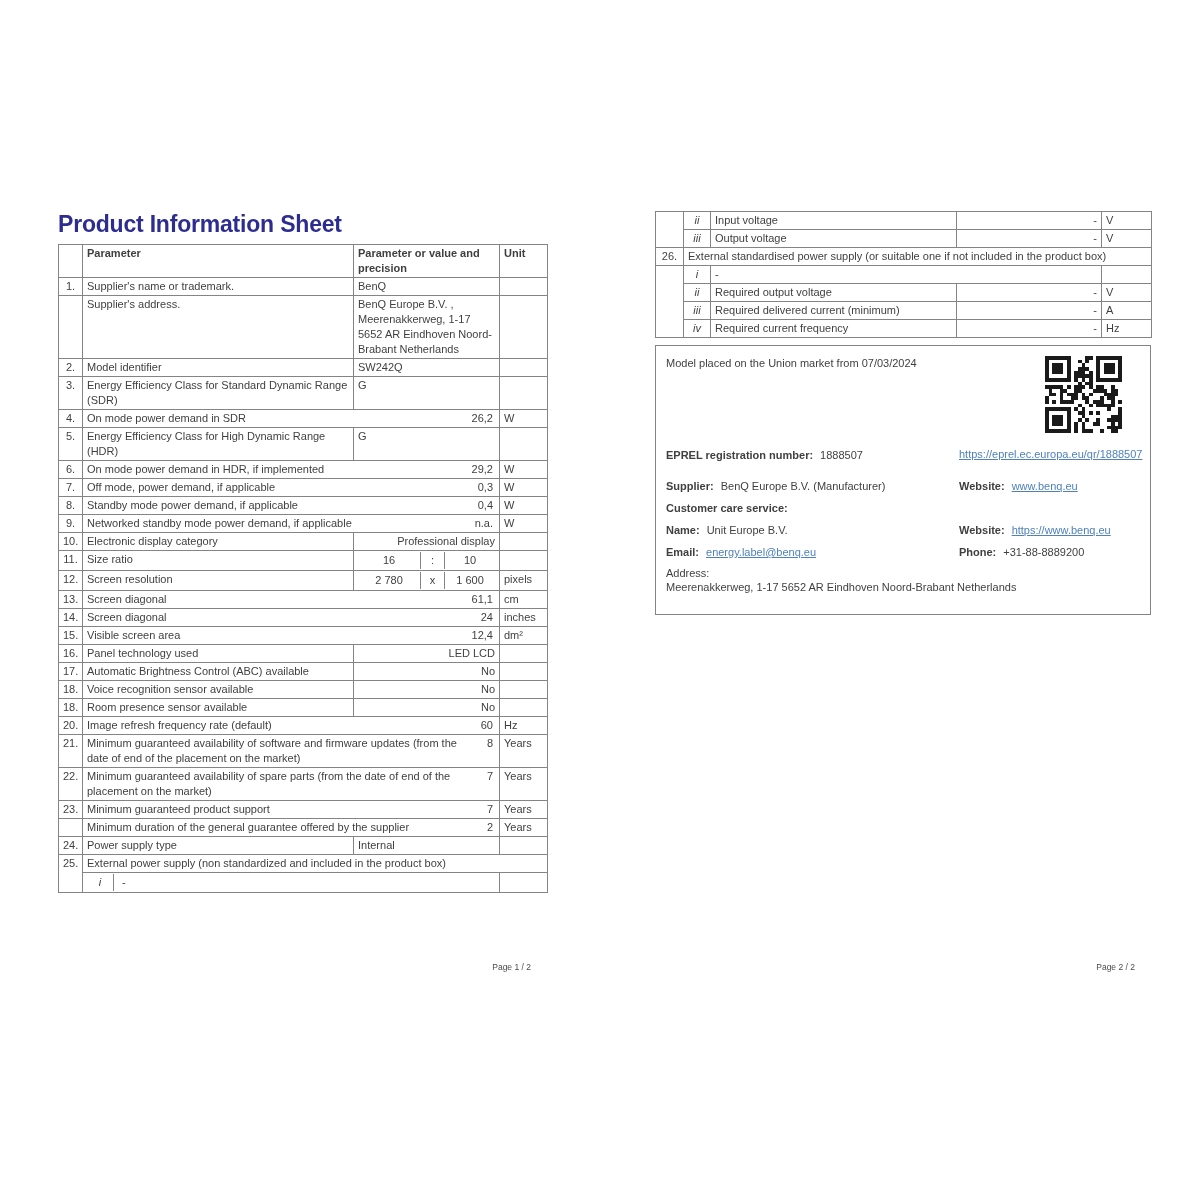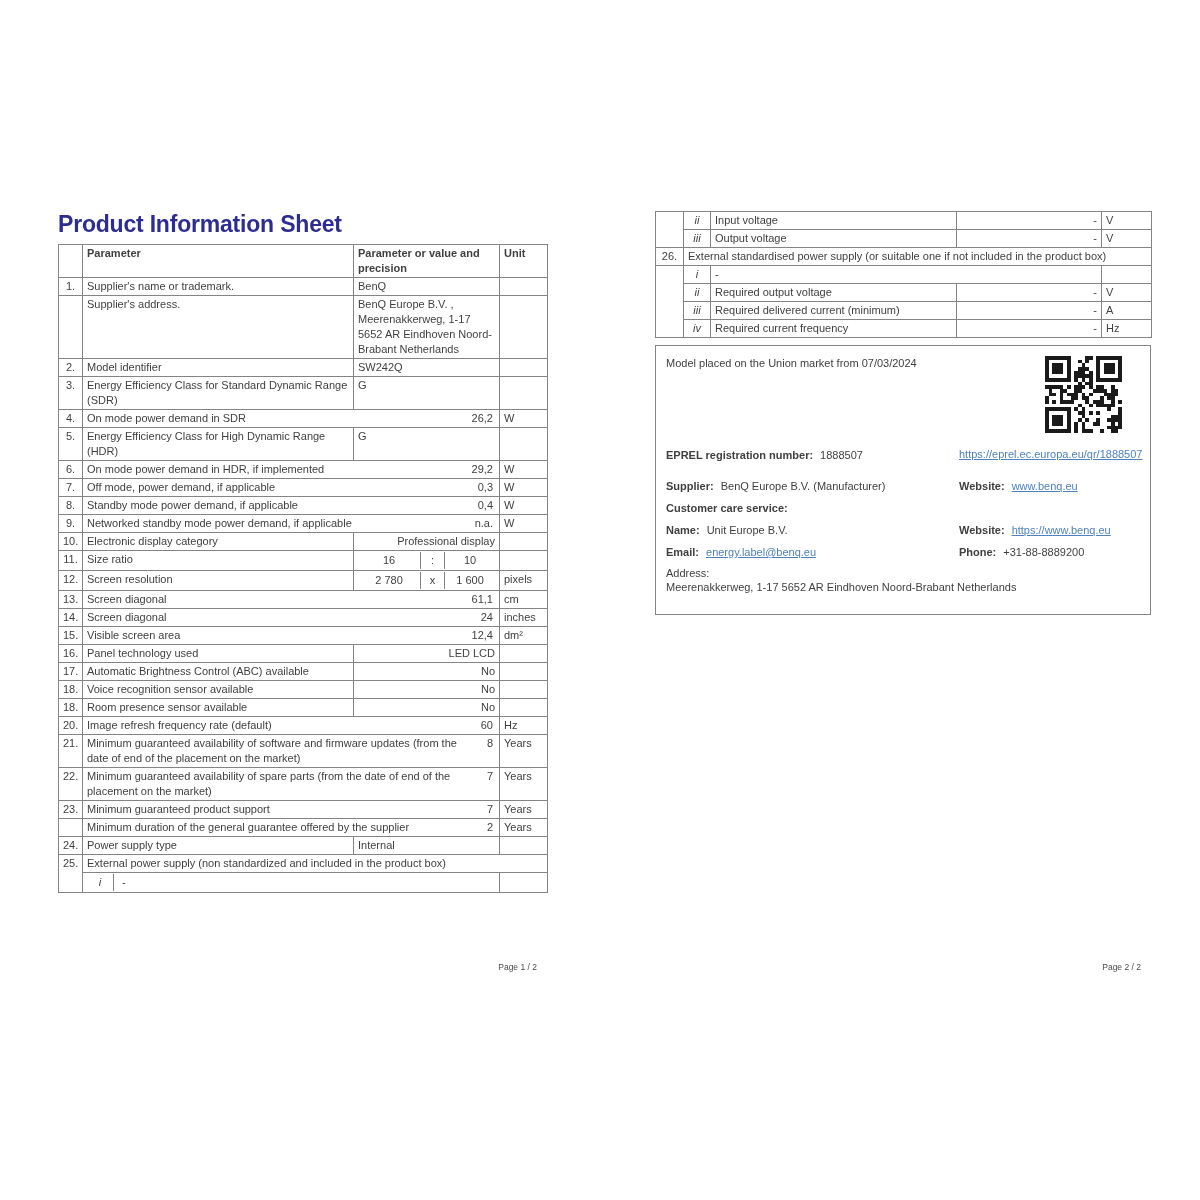--- a/index.html
+++ b/index.html
@@ -48,21 +48,21 @@
   .sp-a{width:62px;}
   .sp-m{width:25px;border-left:1px solid var(--bd);border-right:1px solid var(--bd);}
   .sp-b{flex:1;}
 
   .subwrap{display:flex;width:100%;height:100%;}
   .subwrap .sub-i{width:27px;text-align:center;font-style:italic;border-right:1px solid var(--bd);padding:1px 0;}
   .subwrap .sub-v{padding:1px 0 1px 8px;}
 
   td.sub{font-style:italic;text-align:center;padding:1px 2px;}
 
-  .pfoot{position:absolute;right:10px;font-size:8.5px;color:#4a4a4a;}
+  .pfoot{position:absolute;right:16px;font-size:8.5px;color:#4a4a4a;}
   #page1 .pfoot{top:751px;}
   #page2 .pfoot{top:751px;}
 
   .infobox{
     position:relative;margin-top:7px;width:100%;height:270px;
     border:1px solid var(--bd);font-size:11px;line-height:13px;
   }
   .infobox .abs{position:absolute;white-space:nowrap;}
   .lblv .lbl{font-weight:bold;}
   .lblv .val{margin-left:7px;}

